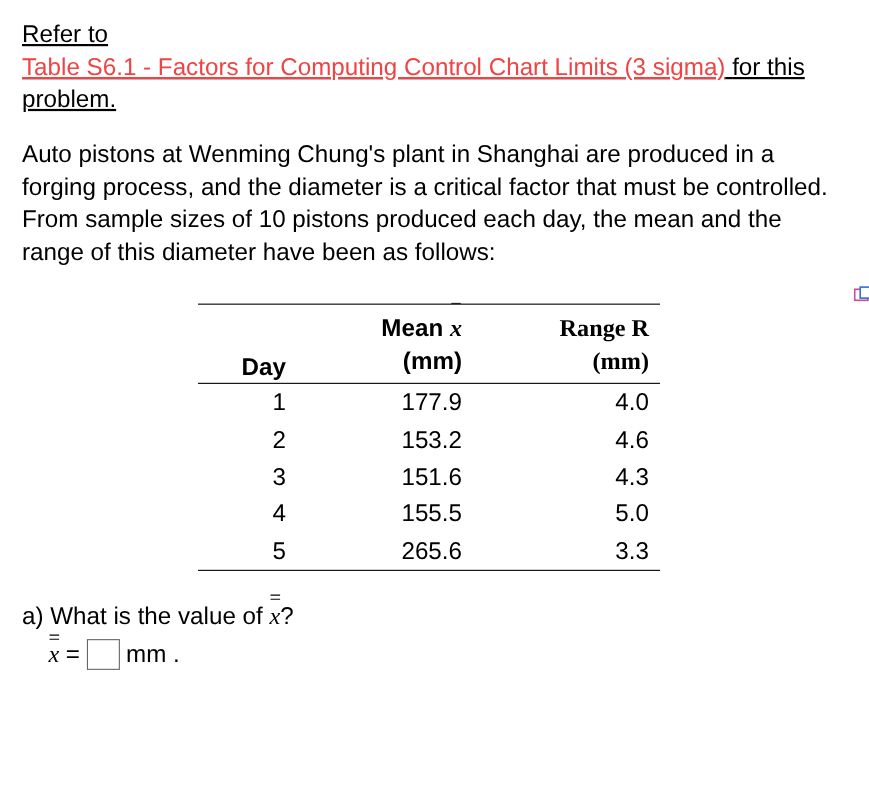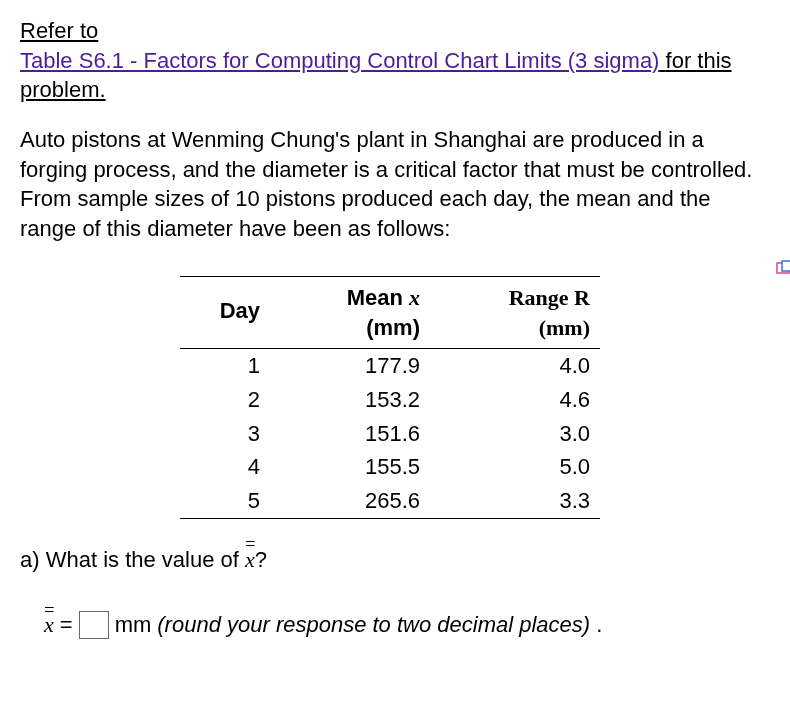--- a/index.html
+++ b/index.html
@@ -13,21 +13,21 @@
       color: #000;
       padding: 16px 20px;
       width: 790px;
       line-height: 1.35;
     }
     .intro-text {
       margin-bottom: 20px;
       text-decoration: underline;
     }
     .intro-text a {
-      color: #4c1d95;
+      color: #ef4444;
       text-decoration: underline;
     }
     .problem-text {
       margin-bottom: 32px;
     }
     .table-wrapper {
       position: relative;
       margin-left: 160px;
       margin-bottom: 26px;
     }
@@ -47,21 +47,21 @@
       border-bottom: 1.5px solid #000;
     }
     th {
       font-weight: bold;
       vertical-align: middle;
       padding: 6px 10px;
     }
     th.col-day {
       width: 90px;
       vertical-align: bottom;
-      padding-bottom: 23px;
+      padding-bottom: 0;
     }
     th.col-mean {
       width: 160px;
     }
     th.col-range {
       width: 170px;
       font-family: Liberation Serif, serif;
     }
     .xbar {
       position: relative;
@@ -89,21 +89,21 @@
       content: "=";
       position: absolute;
       top: -0.72em;
       left: 0;
       right: 0;
       text-align: center;
       font-style: normal;
       font-size: 0.85em;
     }
     .question {
-      margin-bottom: 36px;
+      margin-bottom: 6px;
     }
     .answer-row {
       margin-left: 24px;
       display: flex;
       align-items: center;
       gap: 6px;
       font-size: 22px;
     }
     .answer-input {
       width: 30px;
@@ -167,21 +167,21 @@
         <td>4.0</td>
       </tr>
       <tr>
         <td>2</td>
         <td>153.2</td>
         <td>4.6</td>
       </tr>
       <tr>
         <td>3</td>
         <td>151.6</td>
-        <td>3.0</td>
+        <td>4.3</td>
       </tr>
       <tr>
         <td>4</td>
         <td>155.5</td>
         <td>5.0</td>
       </tr>
       <tr>
         <td>5</td>
         <td>265.6</td>
         <td>3.3</td>
@@ -192,15 +192,14 @@
 
 <div class="question">
   <span>a) What is the value of </span><span class="xdoublebar">x</span><span>?</span>
 </div>
 
 <div class="answer-row">
   <span class="xdoublebar">x</span>
     <span> = </span>
   <input type="text" class="answer-input" style="">
   <span> mm </span>
-  <span class="hint">(round your response to two decimal places)</span>
     <span>.</span>
 </div>
 
 </body></html>

